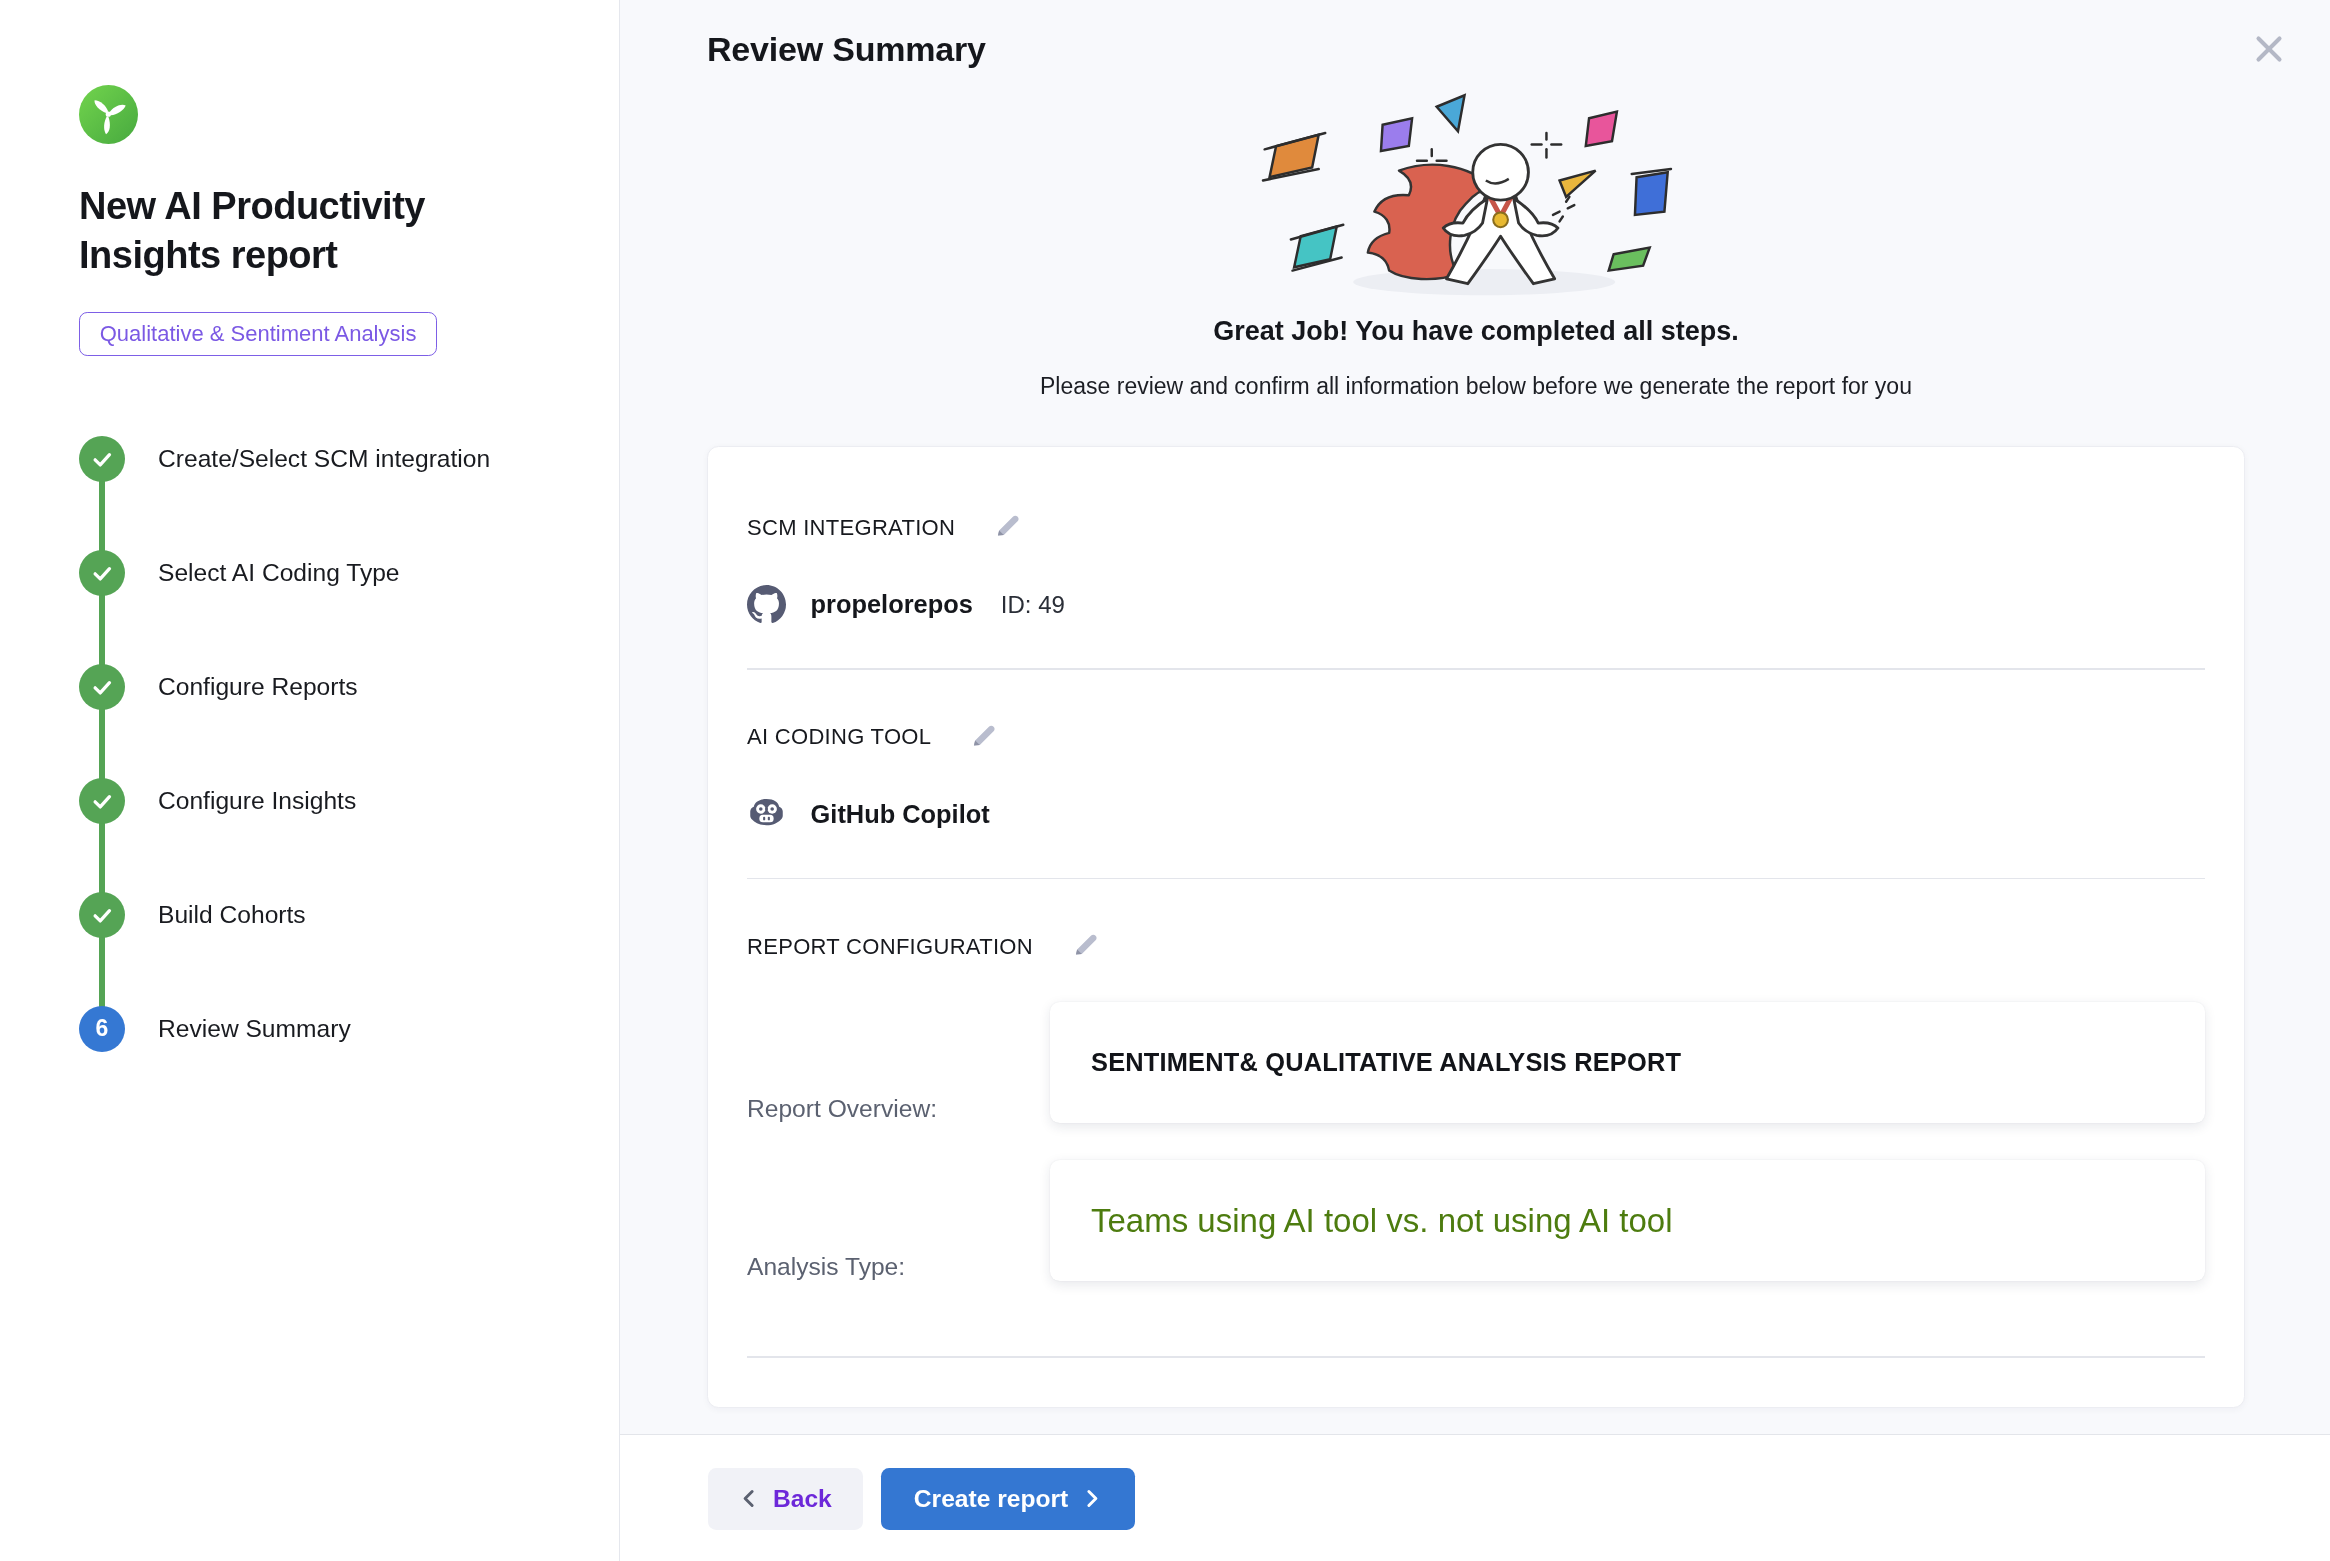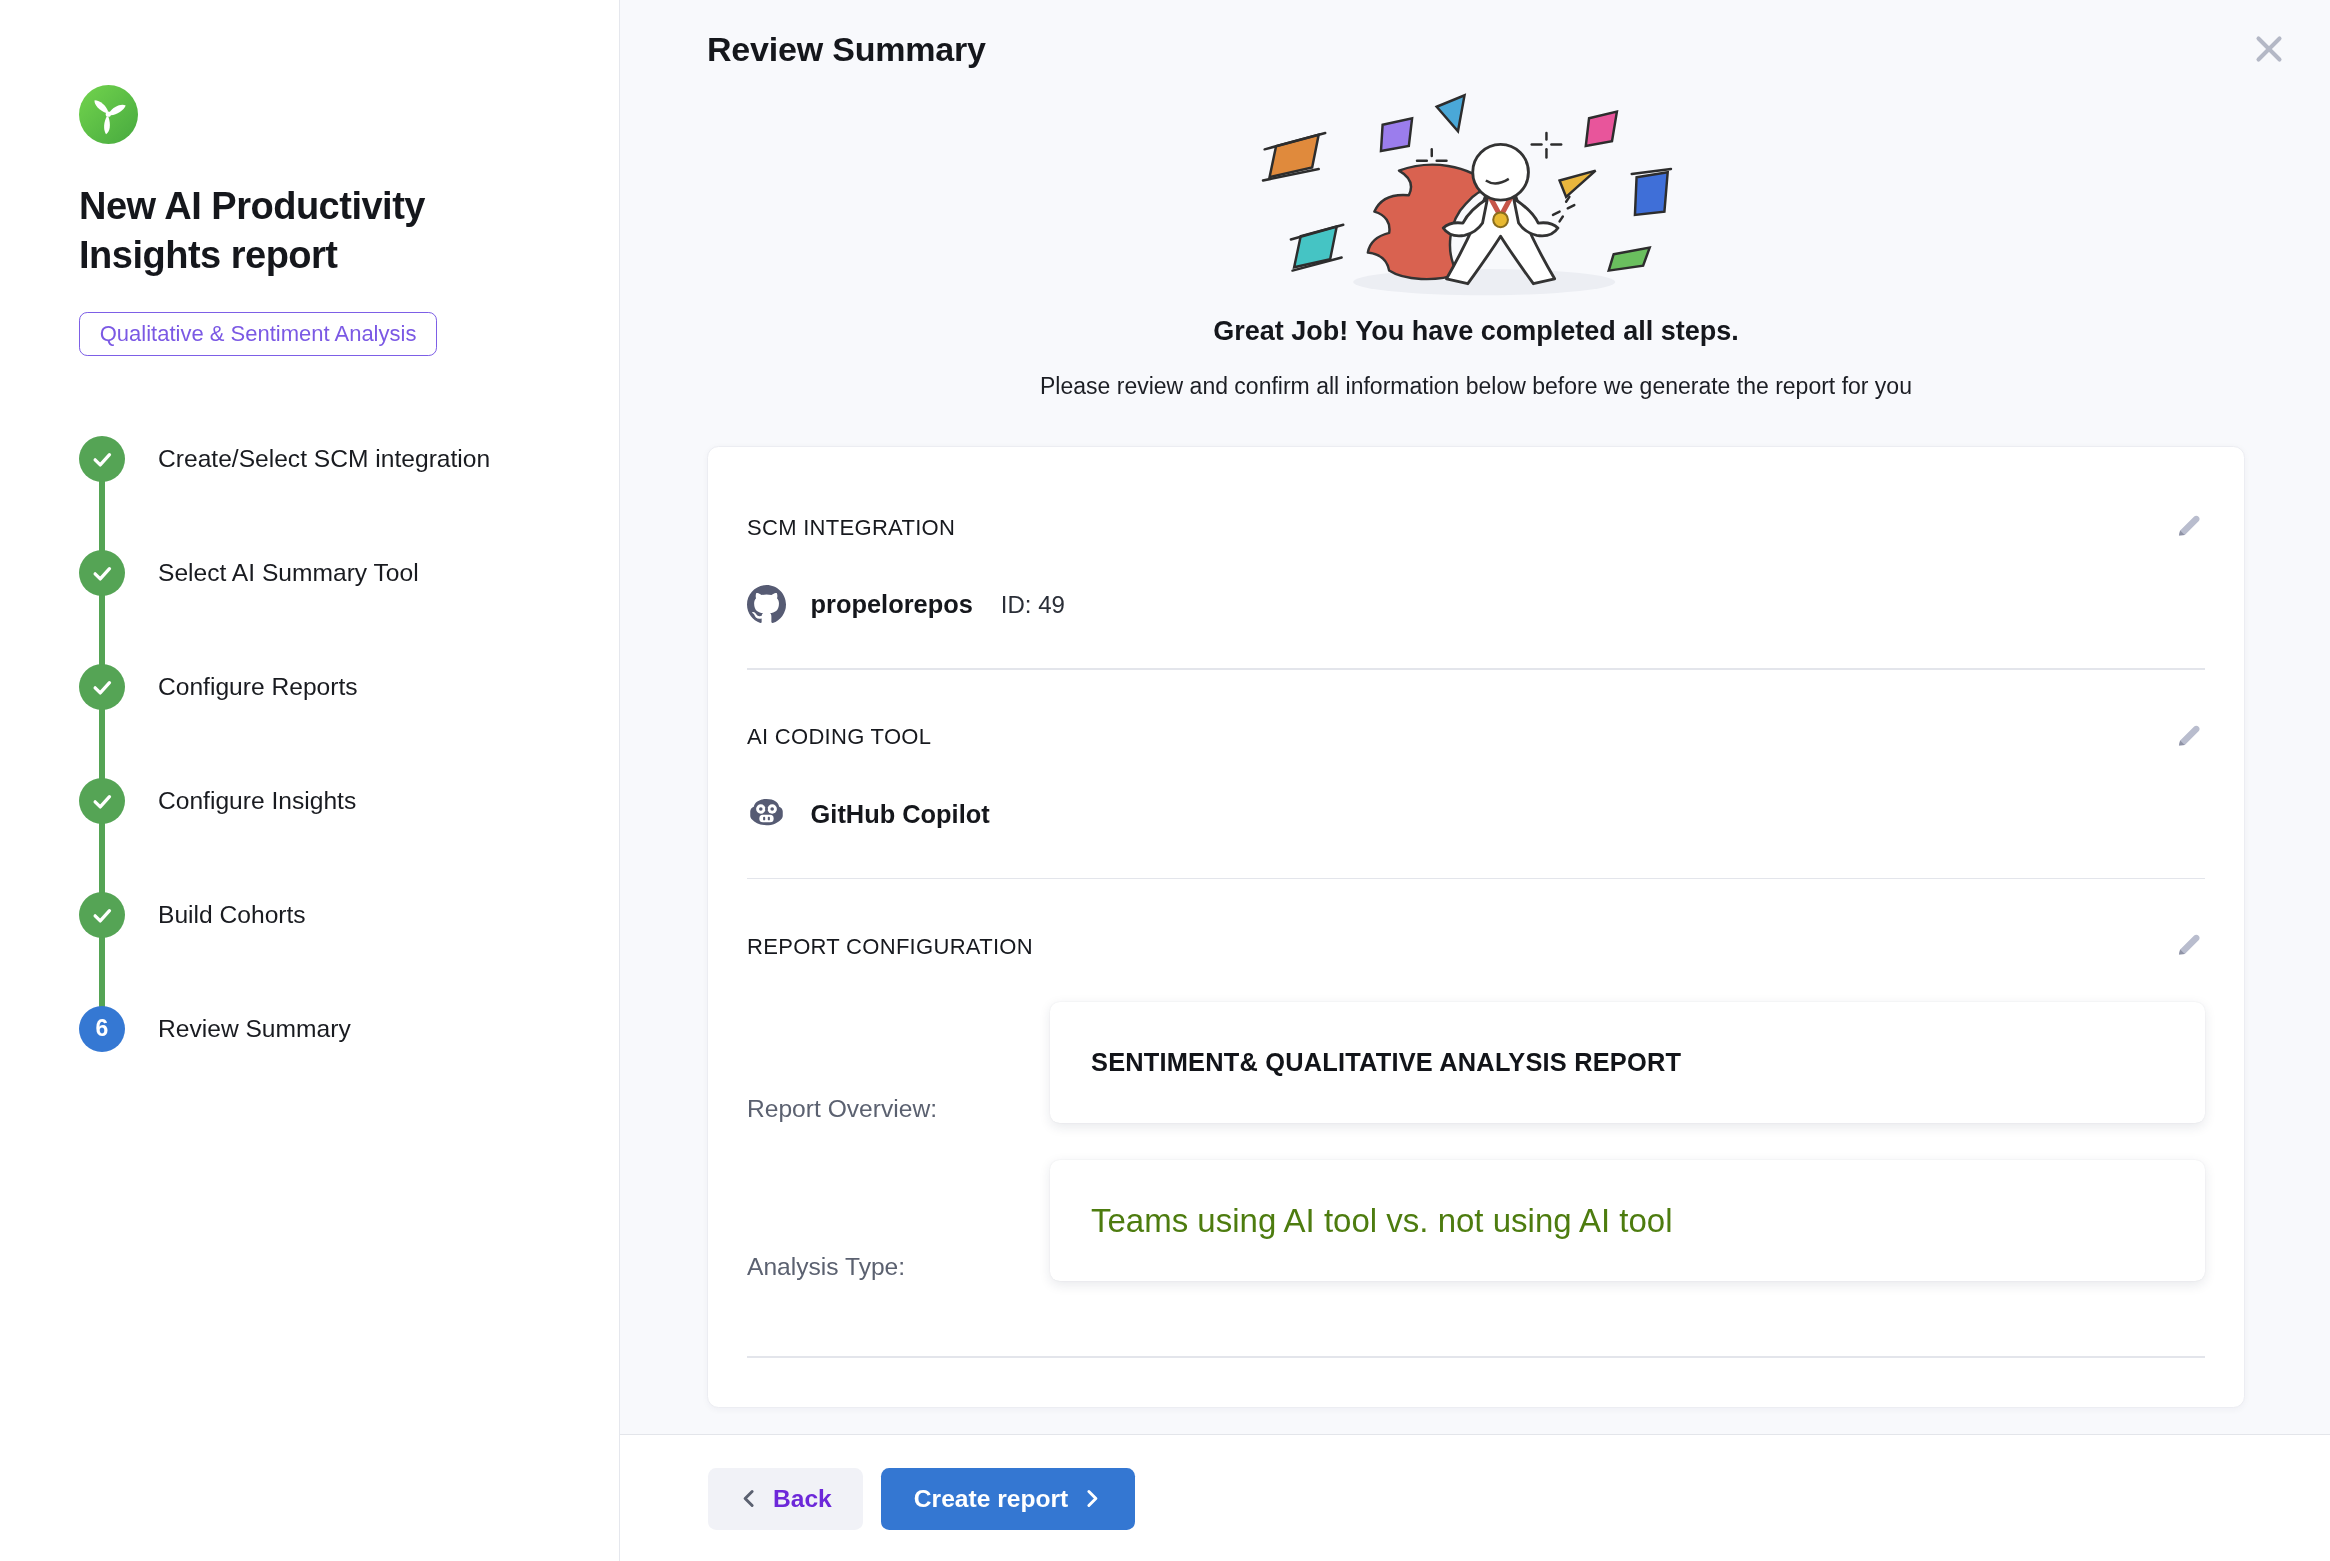--- a/index.html
+++ b/index.html
@@ -50,21 +50,21 @@
   }
   .hero-illustration { display:block; margin:23px auto 0; width:508px; height:213px; }
   .congrats-heading { margin-top:11.5px; text-align:center; font-size:27px; font-weight:700; color:#15171c; }
   .congrats-sub { margin-top:26px; text-align:center; font-size:23px; color:#1c1e24; }
 
   
   .card {
     margin-top:46px; background:#fff; border:0.8px solid #ecedf2; border-radius:11.5px;
     box-shadow:0 1.6px 6.6px rgba(28,38,66,0.04); padding:64px 39px 49px 39px;
   }
-  .section-label-row { display:flex; align-items:center; gap:36px;justify-content:space-between; }
+  .section-label-row { display:flex; align-items:center; gap:36px; }
   .section-label { font-size:22px; font-weight:500; color:#17191e; letter-spacing:0.3px; }
   .edit-btn { background:none; border:none; cursor:pointer; width:33px; height:33px; padding:0; }
   .entity-row { margin-top:41px; display:flex; align-items:center; }
   .entity-icon { width:39px; height:39px; flex:0 0 39px; }
   .entity-name { margin-left:24.6px; font-size:25.4px; font-weight:700; color:#15171c; }
   .entity-meta { margin-left:28px; font-size:24px; color:#2a2e37; }
   .divider { height:1.6px; background:#e3e5eb; margin-top:44px; border:none; }
   .section-gap { margin-top:51px; }
   .config-row { display:flex; align-items:flex-end; margin-top:39px; }
   .config-row + .config-row { margin-top:37px; }
@@ -125,21 +125,21 @@
         </span>
         <span class="step-label">Create/Select SCM integration</span>
       </div>
 
       <div class="step">
         <span class="step-circle">
           <svg width="24.6" height="24.6" viewBox="0 0 24 24">
               <polyline points="5,12.5 10,17.5 19,7.5" fill="none" stroke="#fff" stroke-width="3.2" stroke-linecap="round" stroke-linejoin="round"></polyline>
             </svg>
         </span>
-        <span class="step-label">Select AI Summary Tool</span>
+        <span class="step-label">Select AI Coding Type</span>
       </div>
 
       <div class="step">
         <span class="step-circle">
           <svg width="24.6" height="24.6" viewBox="0 0 24 24">
               <polyline points="5,12.5 10,17.5 19,7.5" fill="none" stroke="#fff" stroke-width="3.2" stroke-linecap="round" stroke-linejoin="round"></polyline>
             </svg>
         </span>
         <span class="step-label">Configure Reports</span>
       </div>

